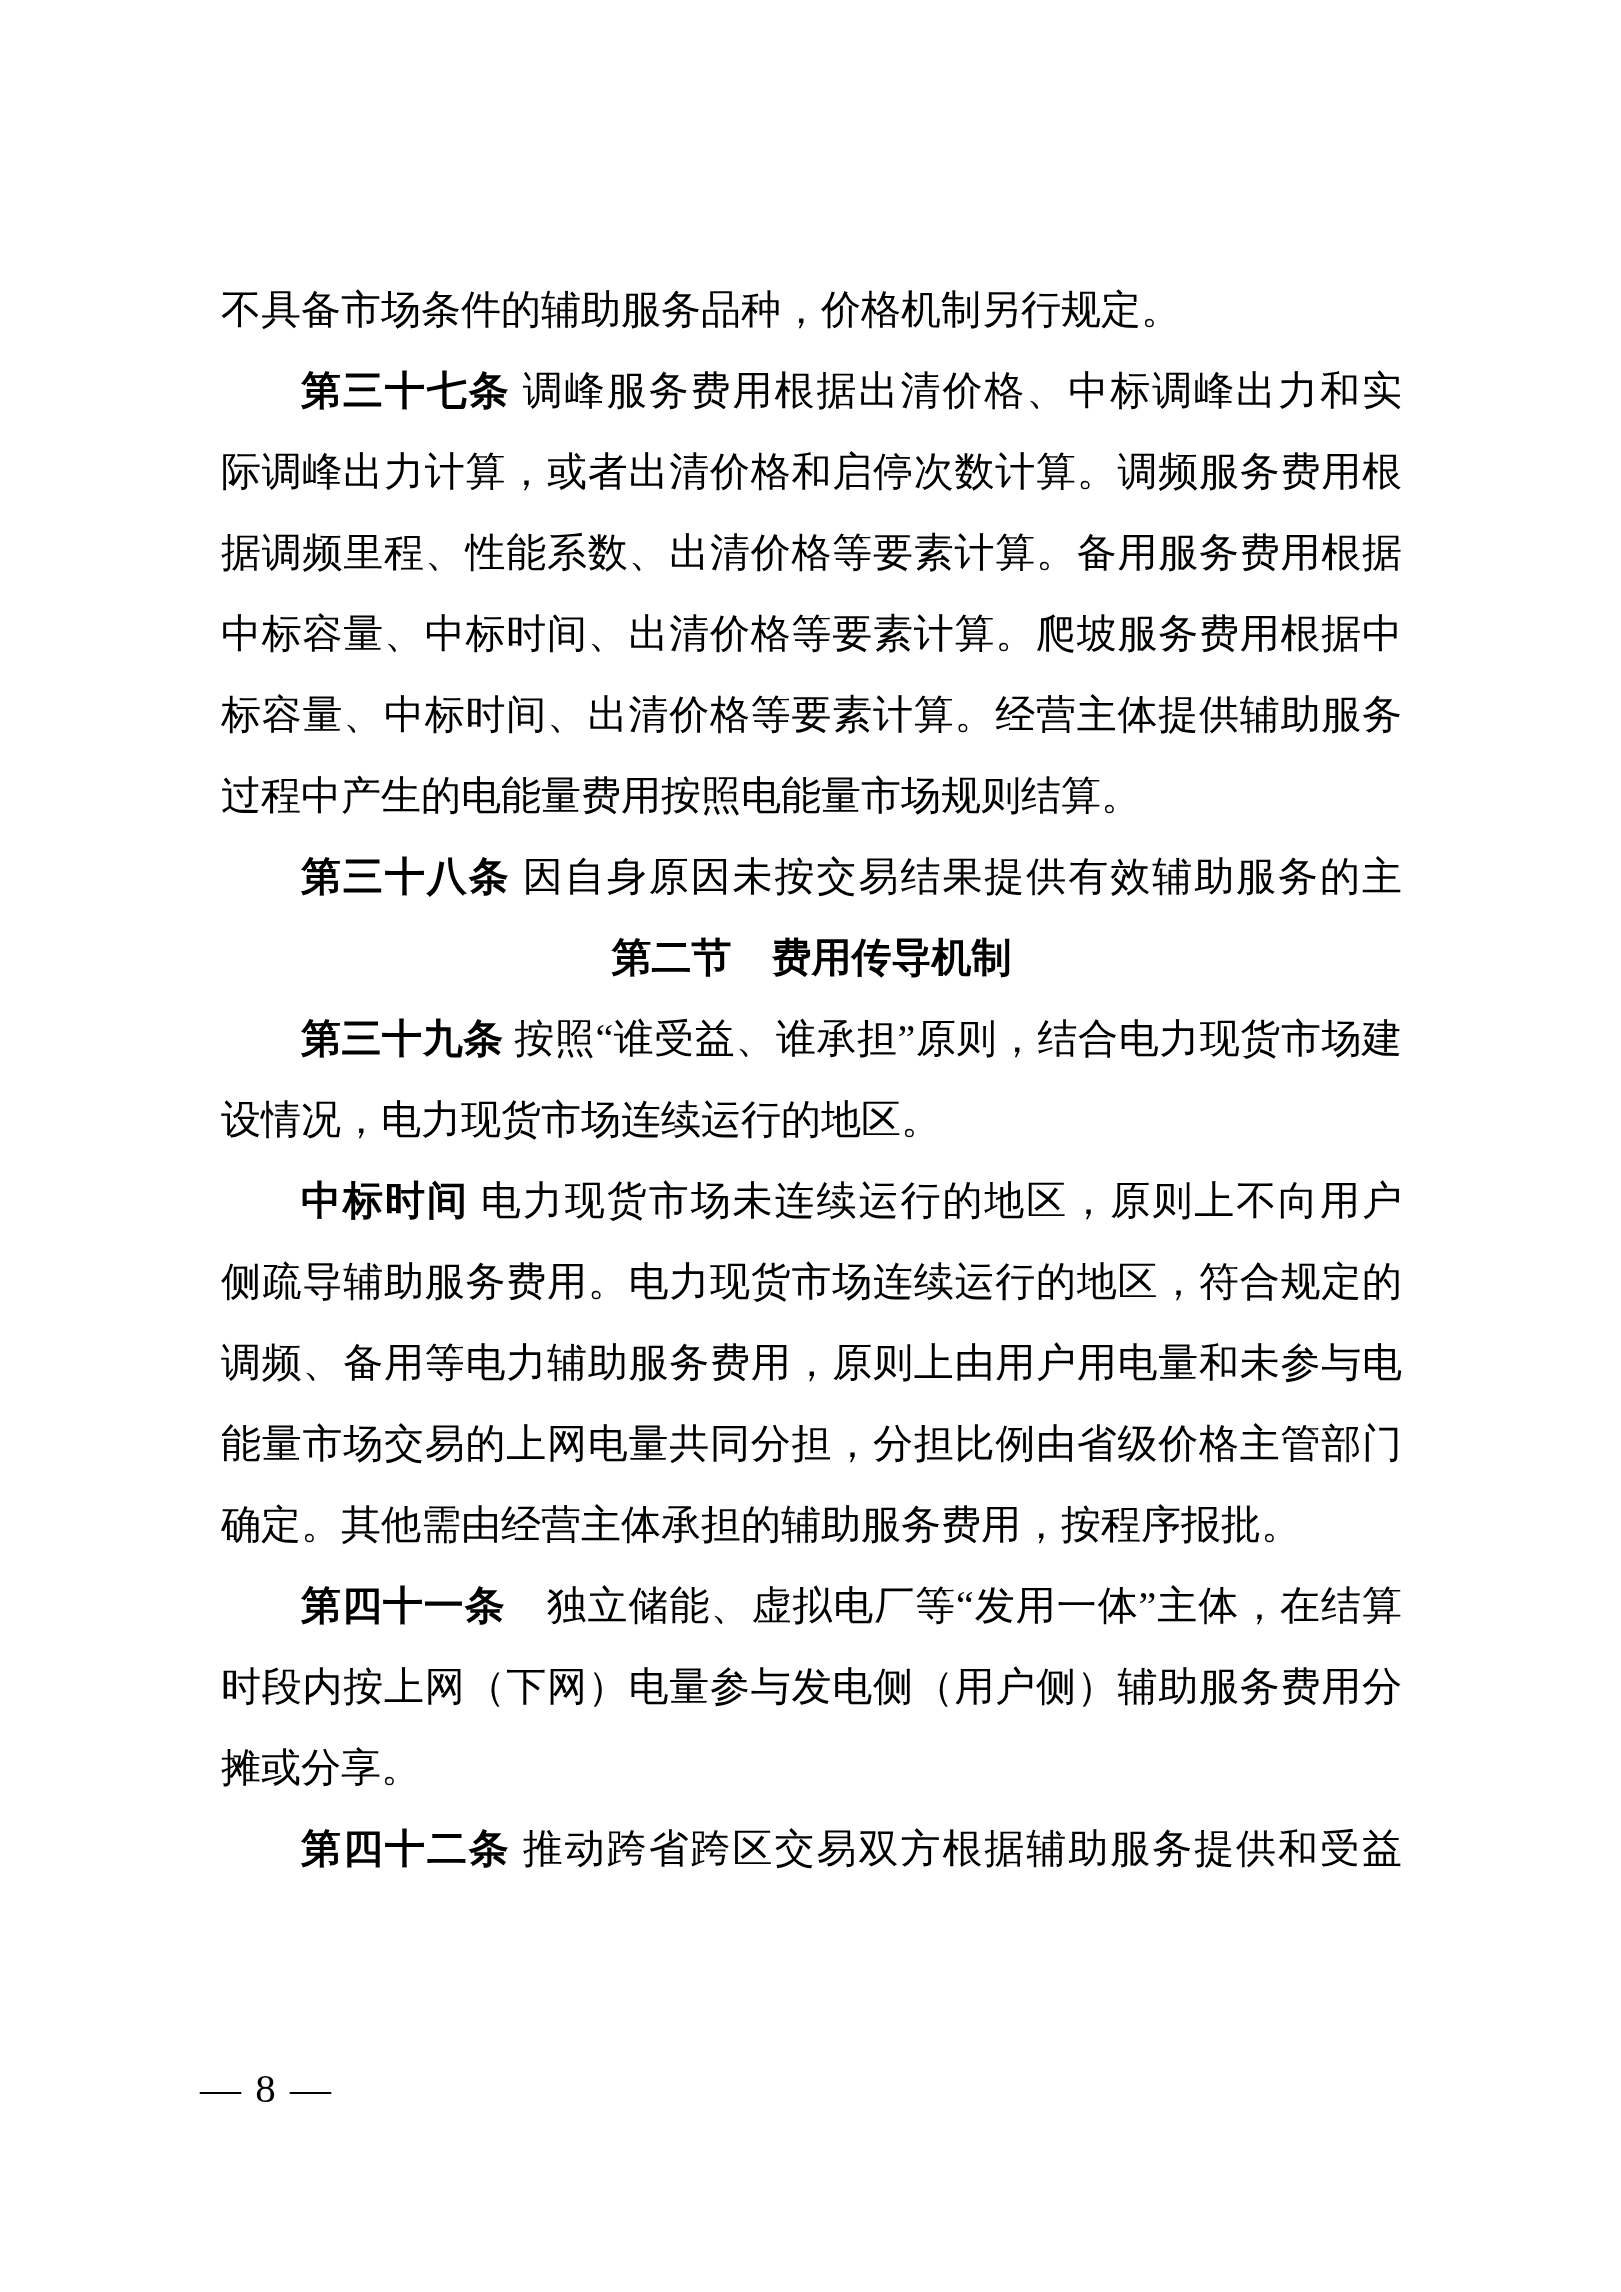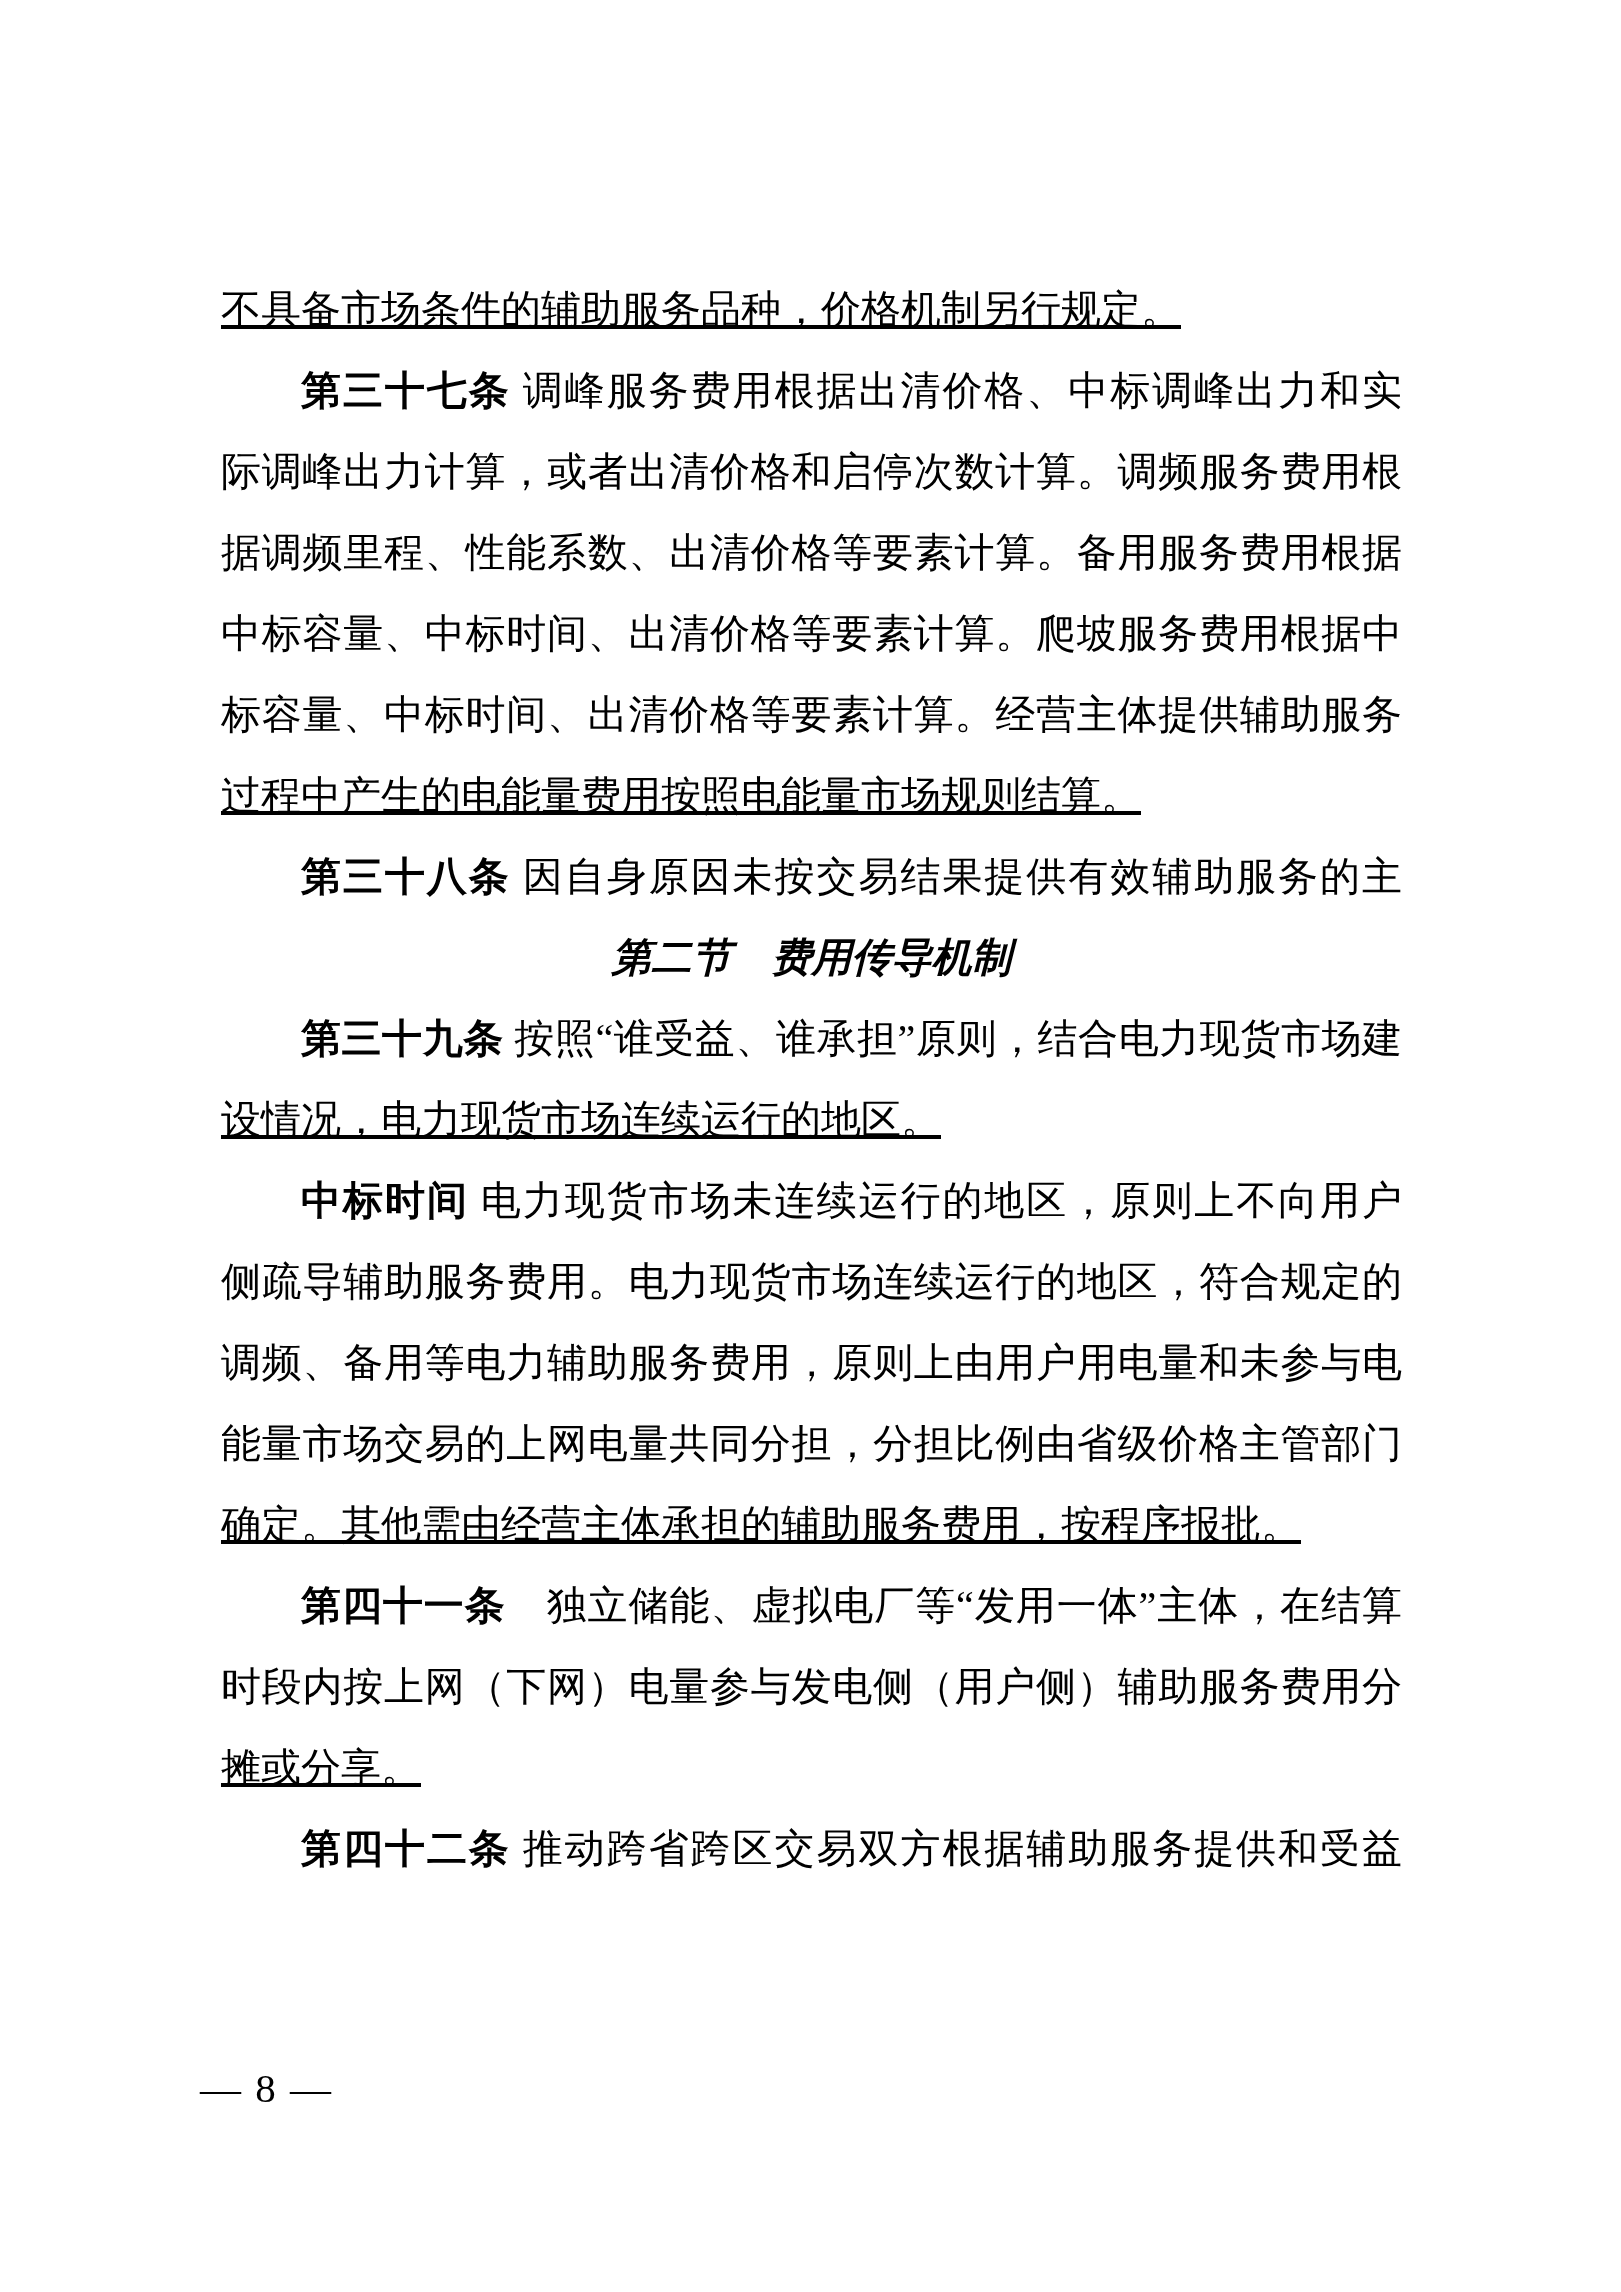--- a/index.html
+++ b/index.html
@@ -29,27 +29,25 @@
     white-space: normal;
     overflow: visible;
   }
   .a-justify {
     text-align: justify;
     text-align-last: justify;
   }
   .a-left {
     text-align: left;
     text-align-last: left;
-    text-decoration: underline;
   }
   .a-center {
     text-align: center;
     text-align-last: center;
     font-weight: bold;
-    font-style: italic;
   }
   .indent {
     text-indent: 2em;
   }
   .line b {
     font-weight: bold;
   }
   .footer {
     position: absolute;
     left: 200px;

